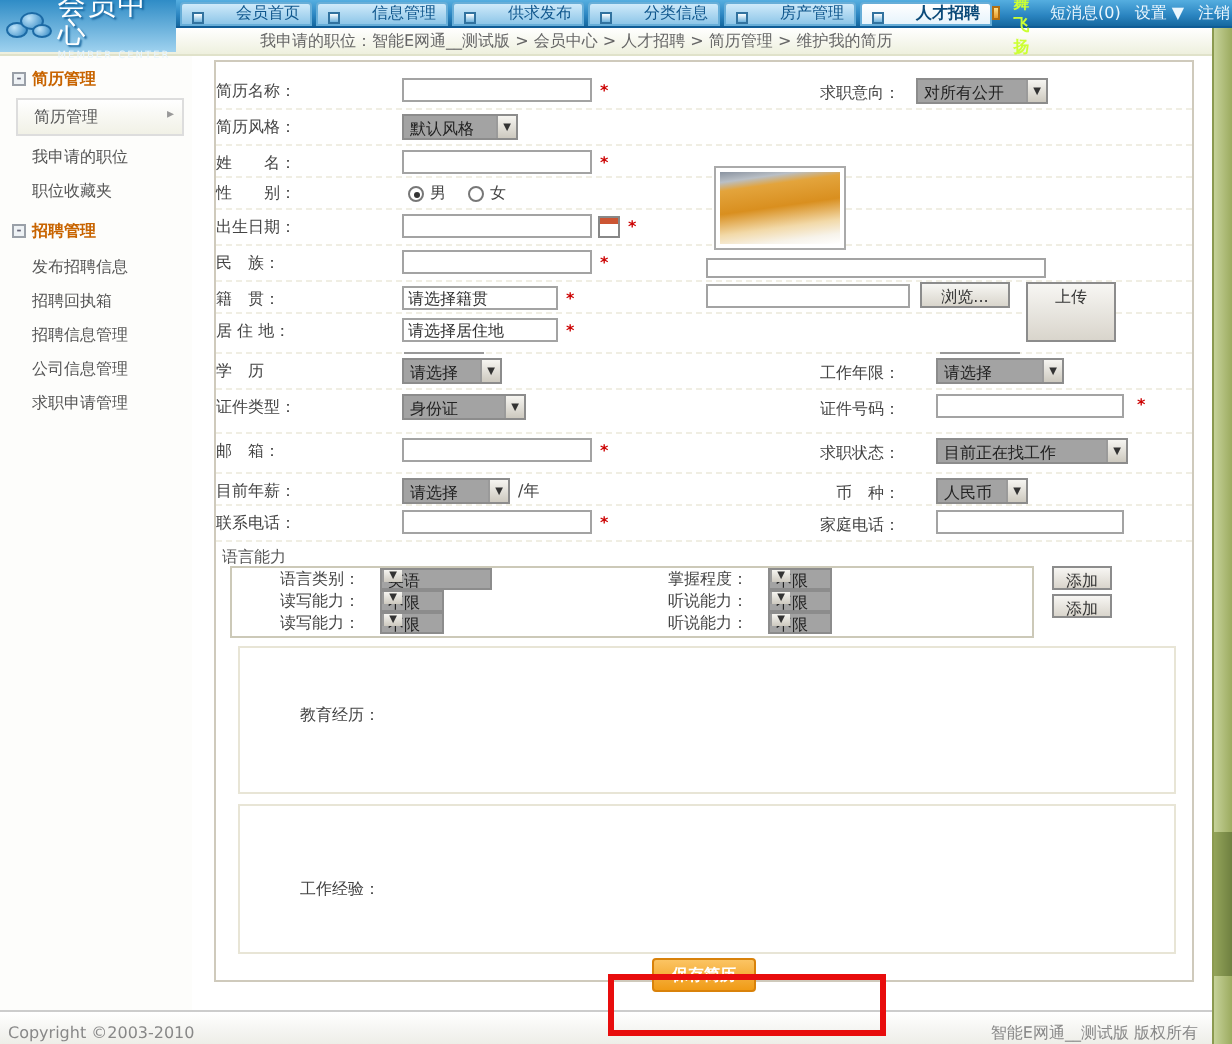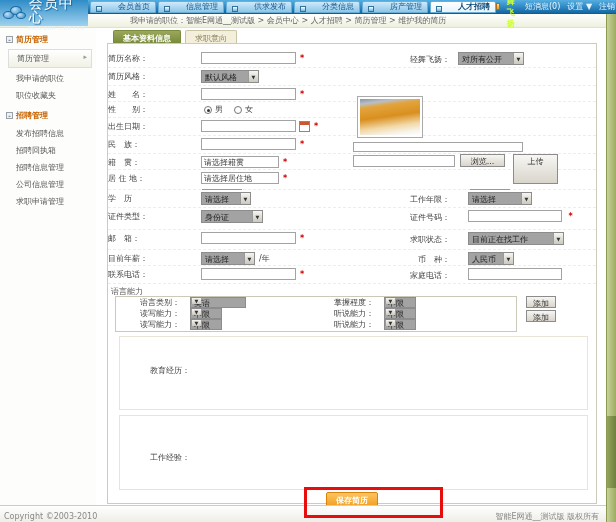--- a/index.html
+++ b/index.html
@@ -232,35 +232,31 @@
     </div>
     <div class="sitem">
       <span>公司信息管理</span>
     </div>
     <div class="sitem">
       <span>求职申请管理</span>
     </div>
   </div>
 
   <div class="content">
-    <div class="tabs">
-      <div class="ctab active">基本资料信息</div>
-      <div class="ctab">求职意向</div>
-    </div>
 
     <div class="formbox">
 
       <div class="frow h18">
         <div class="inner">
           <span class="flabel">简历名称：</span>
           <span class="gap"></span>
           <input class="tinput" style="width: 95px;">
           <span class="req">*</span>
         </div>
-        <span class="rlabel">轻舞飞扬：</span>
+        <span class="rlabel">求职意向：</span>
         <span class="select rctrl" style="width:66px">
           <span class="sel-txt">对所有公开</span>
           <span class="sel-arw">▼</span>
         </span>
       </div>
 
       <div class="frow h18">
         <div class="inner">
           <span class="flabel">简历风格：</span>
           <span class="gap"></span>

